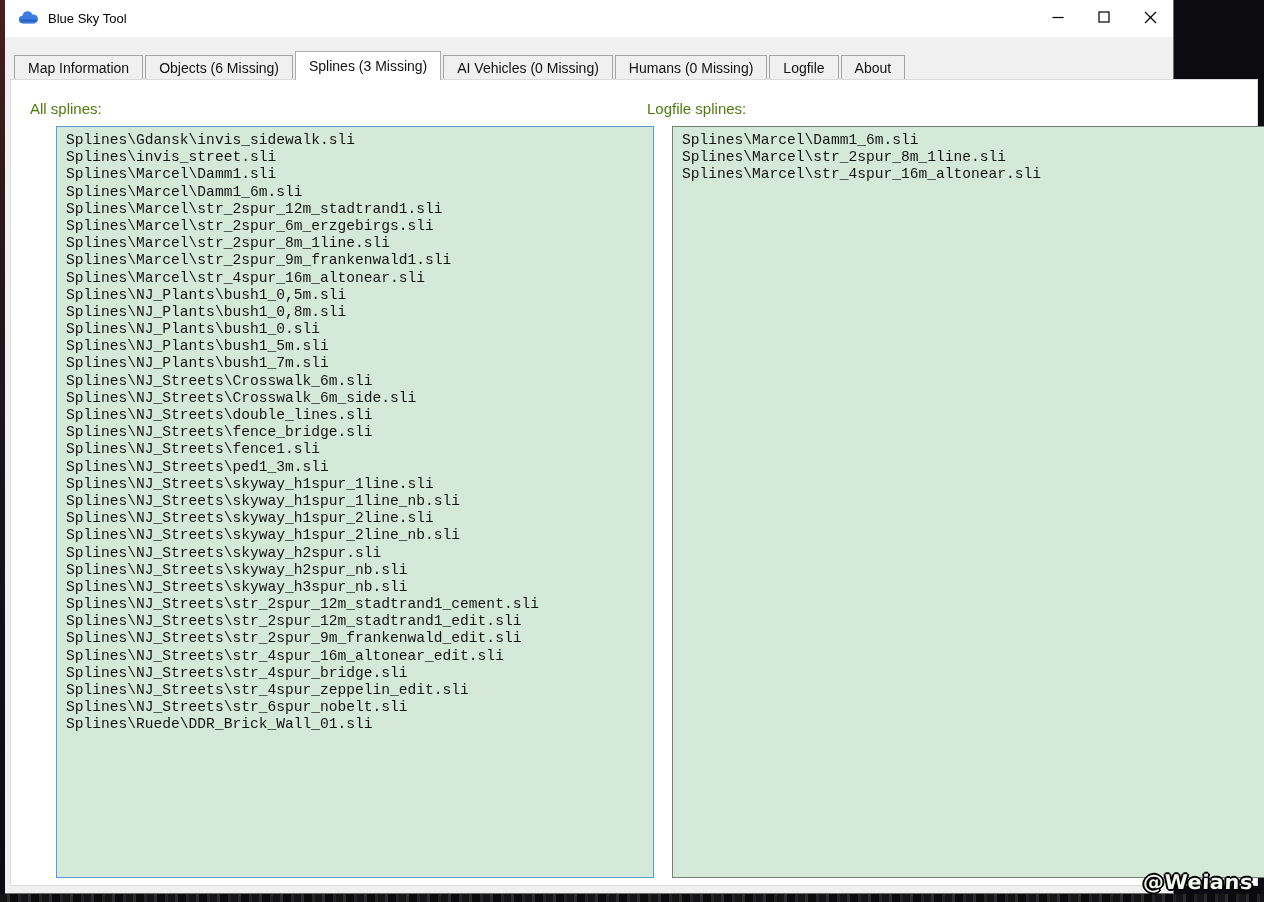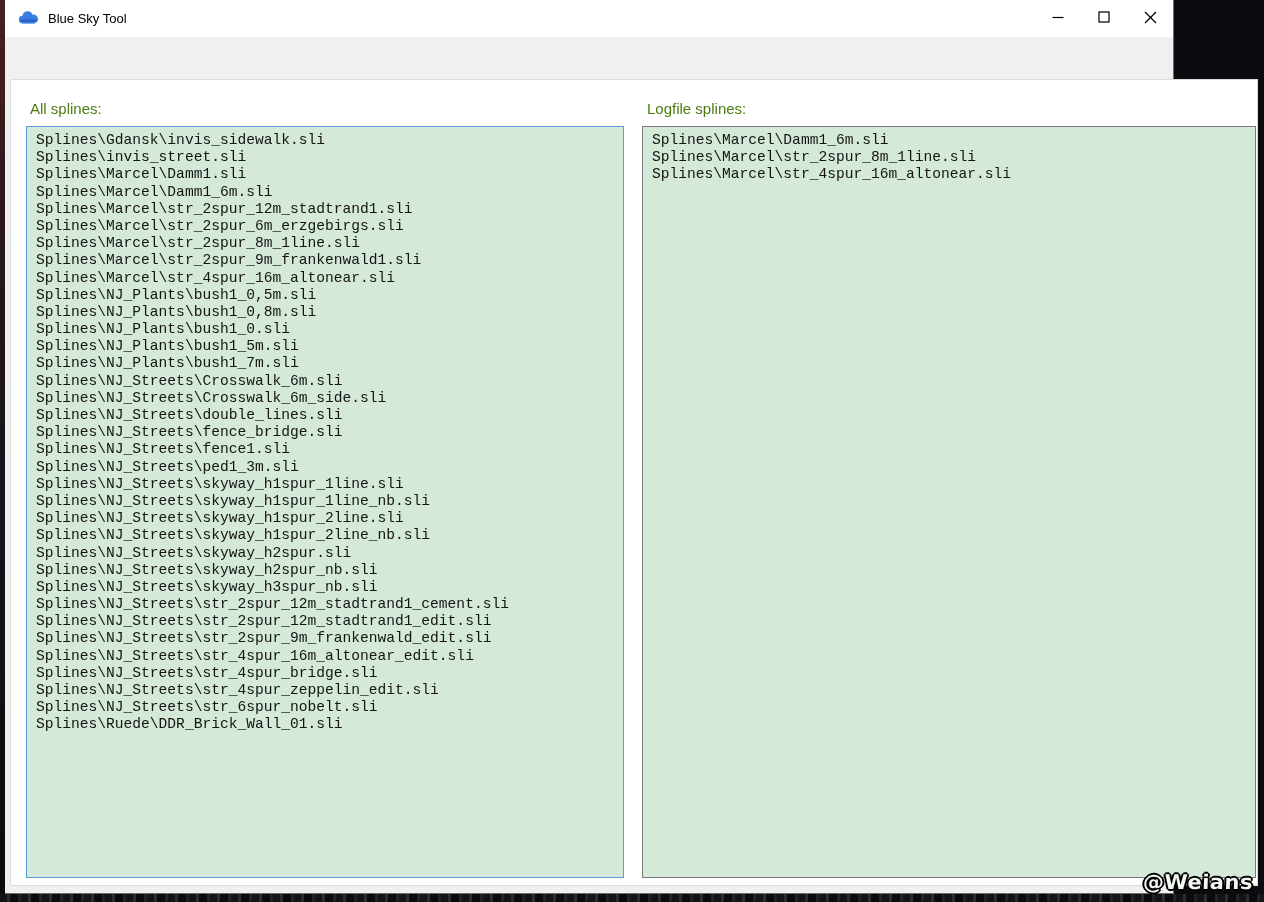--- a/index.html
+++ b/index.html
@@ -29,21 +29,21 @@
   .tabpage { position:absolute; left:5px; top:79px; width:1248px; height:807px;
     background:#ffffff; border:1px solid #dcdcdc; z-index:1; }
 
   .panel-label { position:absolute; top:20px; font-size:15px; color:#4d7c0f; }
   .label-all { left:19px; }
   .label-missing { left:636px; }
 
   .listbox { position:absolute; top:46px; height:752px; overflow:hidden;
     padding:5px 6px 5px 9px;
     font-family:"Liberation Mono","DejaVu Sans Mono",monospace;
-    font-size:14.6px; line-height:17.2px; color:#141414; white-space:pre; }
+    font-size:14.6px; line-height:17.2px; color:#141414; white-space:pre;margin-left:30px; }
   .listbox .line { height:17.2px; }
   .box-all { left:15px; width:598px; background:#d4e9d7; border:1px solid #5b9bd8; }
   .box-missing { left:631px; width:614px; background:#d4e9d7; border:1px solid #7a7a7a; }
 
   .watermark { position:absolute; right:11px; bottom:8px; z-index:9;
     font-family:"DejaVu Sans", sans-serif; font-weight:700; font-size:21px; letter-spacing:0.5px;
     color:#f2f6f0; transform:scaleY(0.96) skewX(-2deg);
     text-shadow:-2px 0 0 #000, 2px 0 0 #000, 0 -2px 0 #000, 0 2px 0 #000,
       -1px -1px 0 #000, 1px -1px 0 #000, -1px 1px 0 #000, 1px 1px 0 #000; }
 </style>
@@ -83,20 +83,29 @@
         <span>
           <svg width="13" height="13">
               <line x1="1" y1="1" x2="12" y2="12" stroke="#000" stroke-width="1.2"></line>
               <line x1="12" y1="1" x2="1" y2="12" stroke="#000" stroke-width="1.2"></line>
             </svg>
         </span>
       </button>
     </div>
   </div>
 
+  <div class="tabstrip">
+      <div class="tab">Map Information</div>
+      <div class="tab">Objects (6 Missing)</div>
+      <div class="tab active">Splines (3 Missing)</div>
+      <div class="tab">AI Vehicles (0 Missing)</div>
+      <div class="tab">Humans (0 Missing)</div>
+      <div class="tab">Logfile</div>
+      <div class="tab">About</div>
+    </div>
 
   <div class="tabpage">
     <div class="panel-label label-all">All splines:</div>
     <div class="panel-label label-missing">Logfile splines:</div>
     <div class="listbox box-all"><div class="line">Splines\Gdansk\invis_sidewalk.sli</div><div class="line">Splines\invis_street.sli</div><div class="line">Splines\Marcel\Damm1.sli</div><div class="line">Splines\Marcel\Damm1_6m.sli</div><div class="line">Splines\Marcel\str_2spur_12m_stadtrand1.sli</div><div class="line">Splines\Marcel\str_2spur_6m_erzgebirgs.sli</div><div class="line">Splines\Marcel\str_2spur_8m_1line.sli</div><div class="line">Splines\Marcel\str_2spur_9m_frankenwald1.sli</div><div class="line">Splines\Marcel\str_4spur_16m_altonear.sli</div><div class="line">Splines\NJ_Plants\bush1_0,5m.sli</div><div class="line">Splines\NJ_Plants\bush1_0,8m.sli</div><div class="line">Splines\NJ_Plants\bush1_0.sli</div><div class="line">Splines\NJ_Plants\bush1_5m.sli</div><div class="line">Splines\NJ_Plants\bush1_7m.sli</div><div class="line">Splines\NJ_Streets\Crosswalk_6m.sli</div><div class="line">Splines\NJ_Streets\Crosswalk_6m_side.sli</div><div class="line">Splines\NJ_Streets\double_lines.sli</div><div class="line">Splines\NJ_Streets\fence_bridge.sli</div><div class="line">Splines\NJ_Streets\fence1.sli</div><div class="line">Splines\NJ_Streets\ped1_3m.sli</div><div class="line">Splines\NJ_Streets\skyway_h1spur_1line.sli</div><div class="line">Splines\NJ_Streets\skyway_h1spur_1line_nb.sli</div><div class="line">Splines\NJ_Streets\skyway_h1spur_2line.sli</div><div class="line">Splines\NJ_Streets\skyway_h1spur_2line_nb.sli</div><div class="line">Splines\NJ_Streets\skyway_h2spur.sli</div><div class="line">Splines\NJ_Streets\skyway_h2spur_nb.sli</div><div class="line">Splines\NJ_Streets\skyway_h3spur_nb.sli</div><div class="line">Splines\NJ_Streets\str_2spur_12m_stadtrand1_cement.sli</div><div class="line">Splines\NJ_Streets\str_2spur_12m_stadtrand1_edit.sli</div><div class="line">Splines\NJ_Streets\str_2spur_9m_frankenwald_edit.sli</div><div class="line">Splines\NJ_Streets\str_4spur_16m_altonear_edit.sli</div><div class="line">Splines\NJ_Streets\str_4spur_bridge.sli</div><div class="line">Splines\NJ_Streets\str_4spur_zeppelin_edit.sli</div><div class="line">Splines\NJ_Streets\str_6spur_nobelt.sli</div><div class="line">Splines\Ruede\DDR_Brick_Wall_01.sli</div></div>
     <div class="listbox box-missing"><div class="line">Splines\Marcel\Damm1_6m.sli</div><div class="line">Splines\Marcel\str_2spur_8m_1line.sli</div><div class="line">Splines\Marcel\str_4spur_16m_altonear.sli</div></div>
   </div>
 
 </div>
 

